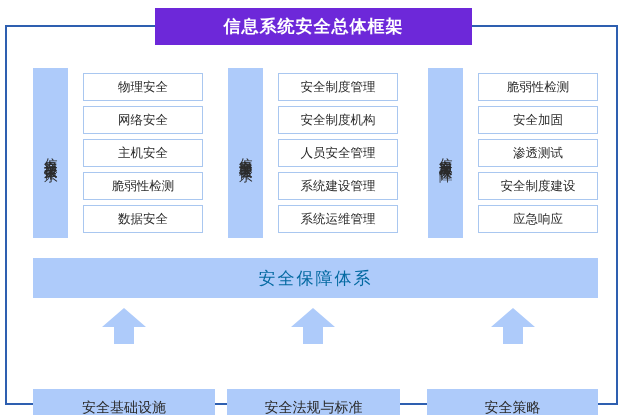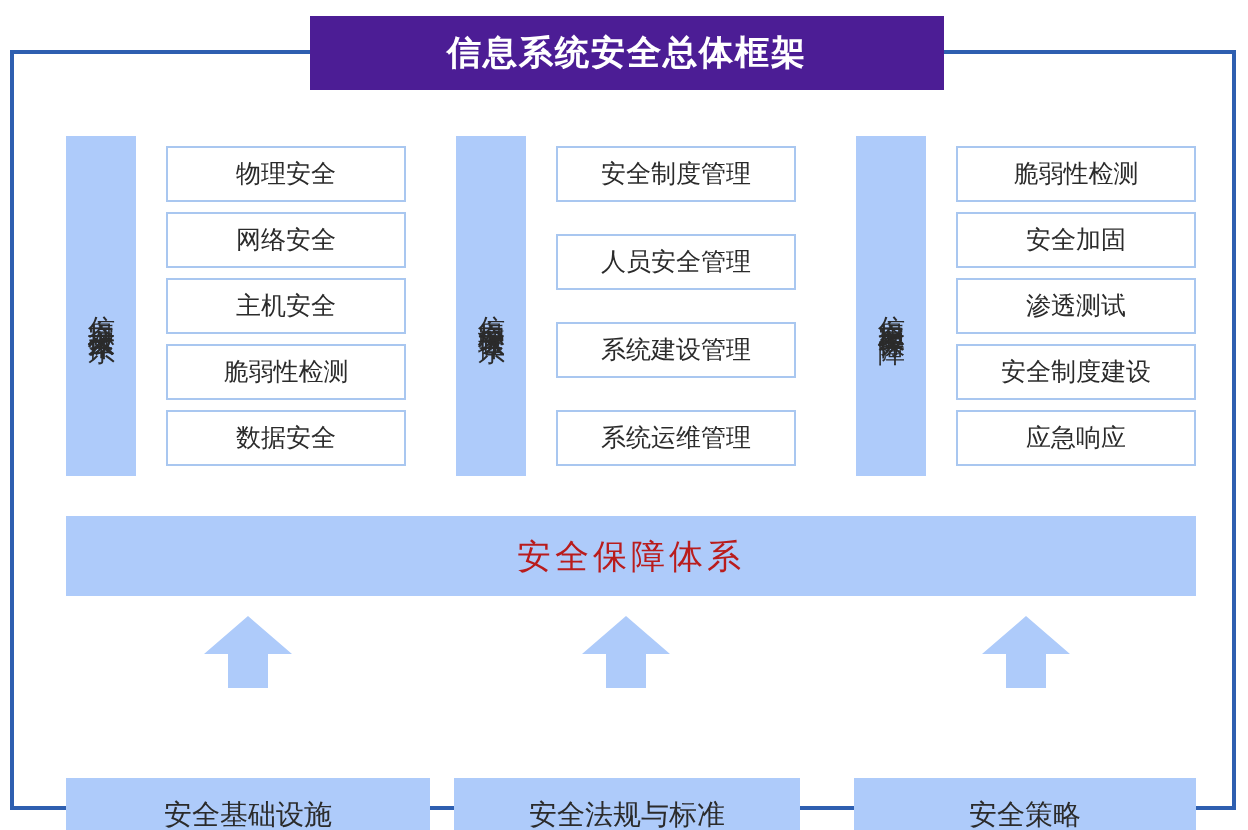--- a/index.html
+++ b/index.html
@@ -25,21 +25,21 @@
     border: 2px solid #2e5fb0;
     box-sizing: border-box;
   }
   
   #title-banner {
     position: absolute;
     left: 155px;
     top: 8px;
     width: 317px;
     height: 37px;
-    background: #4c1d95;
+    background: #6d28d9;
     display: flex;
     align-items: center;
     justify-content: center;
     z-index: 5;
   }
   #title-banner .title-text {
     color: #ffffff;
     font-size: 17px;
     font-weight: bold;
     letter-spacing: 1px;
@@ -101,21 +101,21 @@
     top: 258px;
     width: 565px;
     height: 40px;
     background: #aecbfa;
     display: flex;
     align-items: center;
     justify-content: center;
   }
   #mid-band .band-text {
     font-size: 17px;
-    color: #b91c1c;
+    color: #0369a1;
     letter-spacing: 2px;
   }
   
   .arrow-up {
     position: absolute;
     width: 46px;
     height: 36px;
   }
   .arrow-up svg { display: block; }
   
@@ -156,20 +156,21 @@
       <div class="item-box">数据安全</div>
     </div>
   </div>
 
   <div class="pillar" style="left:228px; width:150px;">
     <div class="pillar-label">
       <span>信息安全管理体系</span>
     </div>
     <div class="pillar-items">
       <div class="item-box">安全制度管理</div>
+      <div class="item-box">安全制度机构</div>
       <div class="item-box">人员安全管理</div>
       <div class="item-box">系统建设管理</div>
       <div class="item-box">系统运维管理</div>
     </div>
   </div>
 
   <div class="pillar" style="left:428px; width:170px;">
     <div class="pillar-label">
       <span>信息安全服务保障</span>
     </div>

